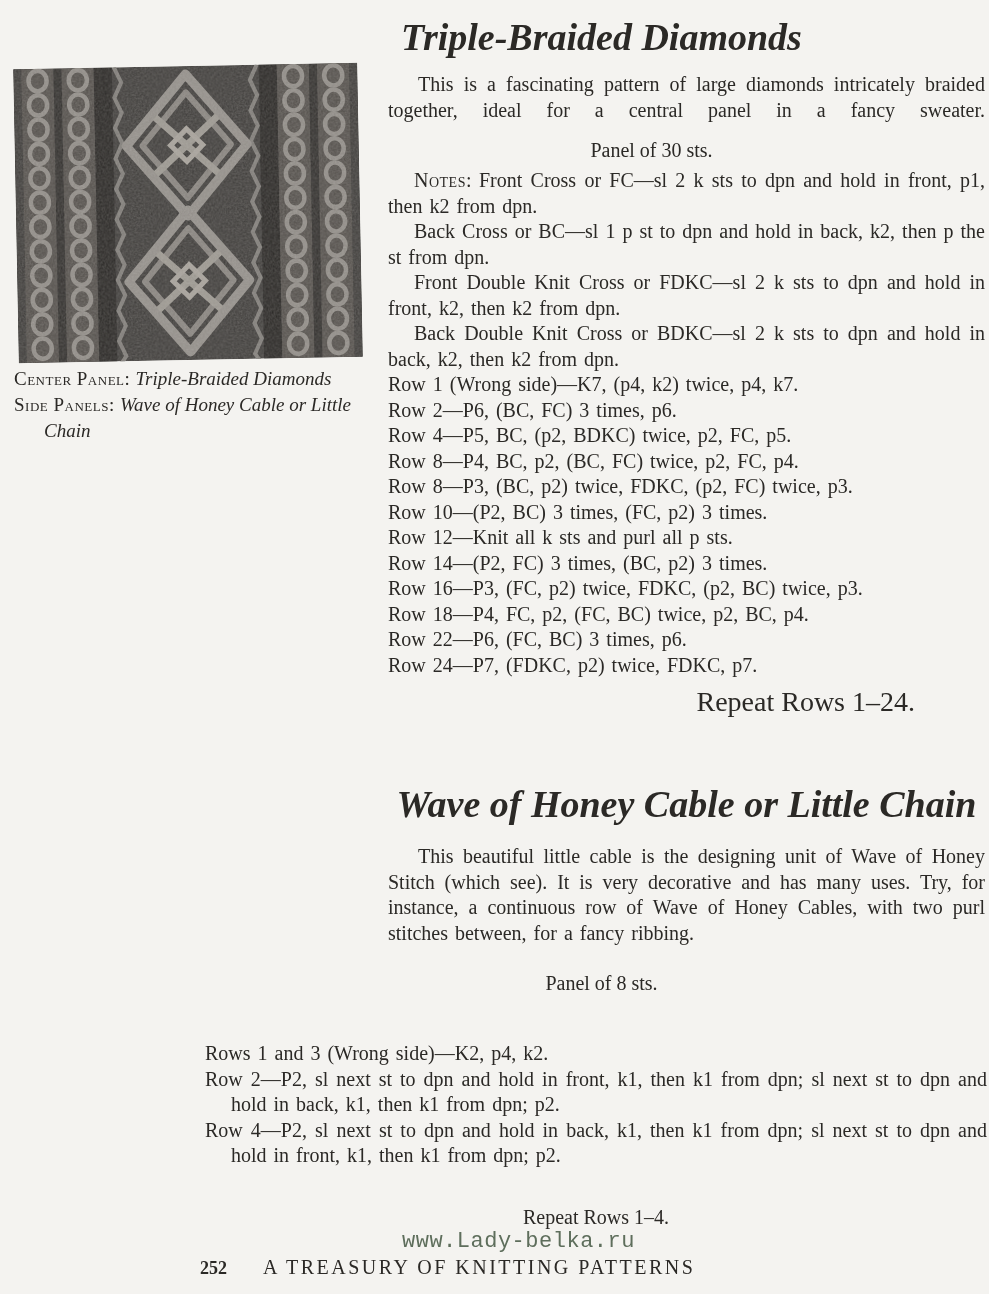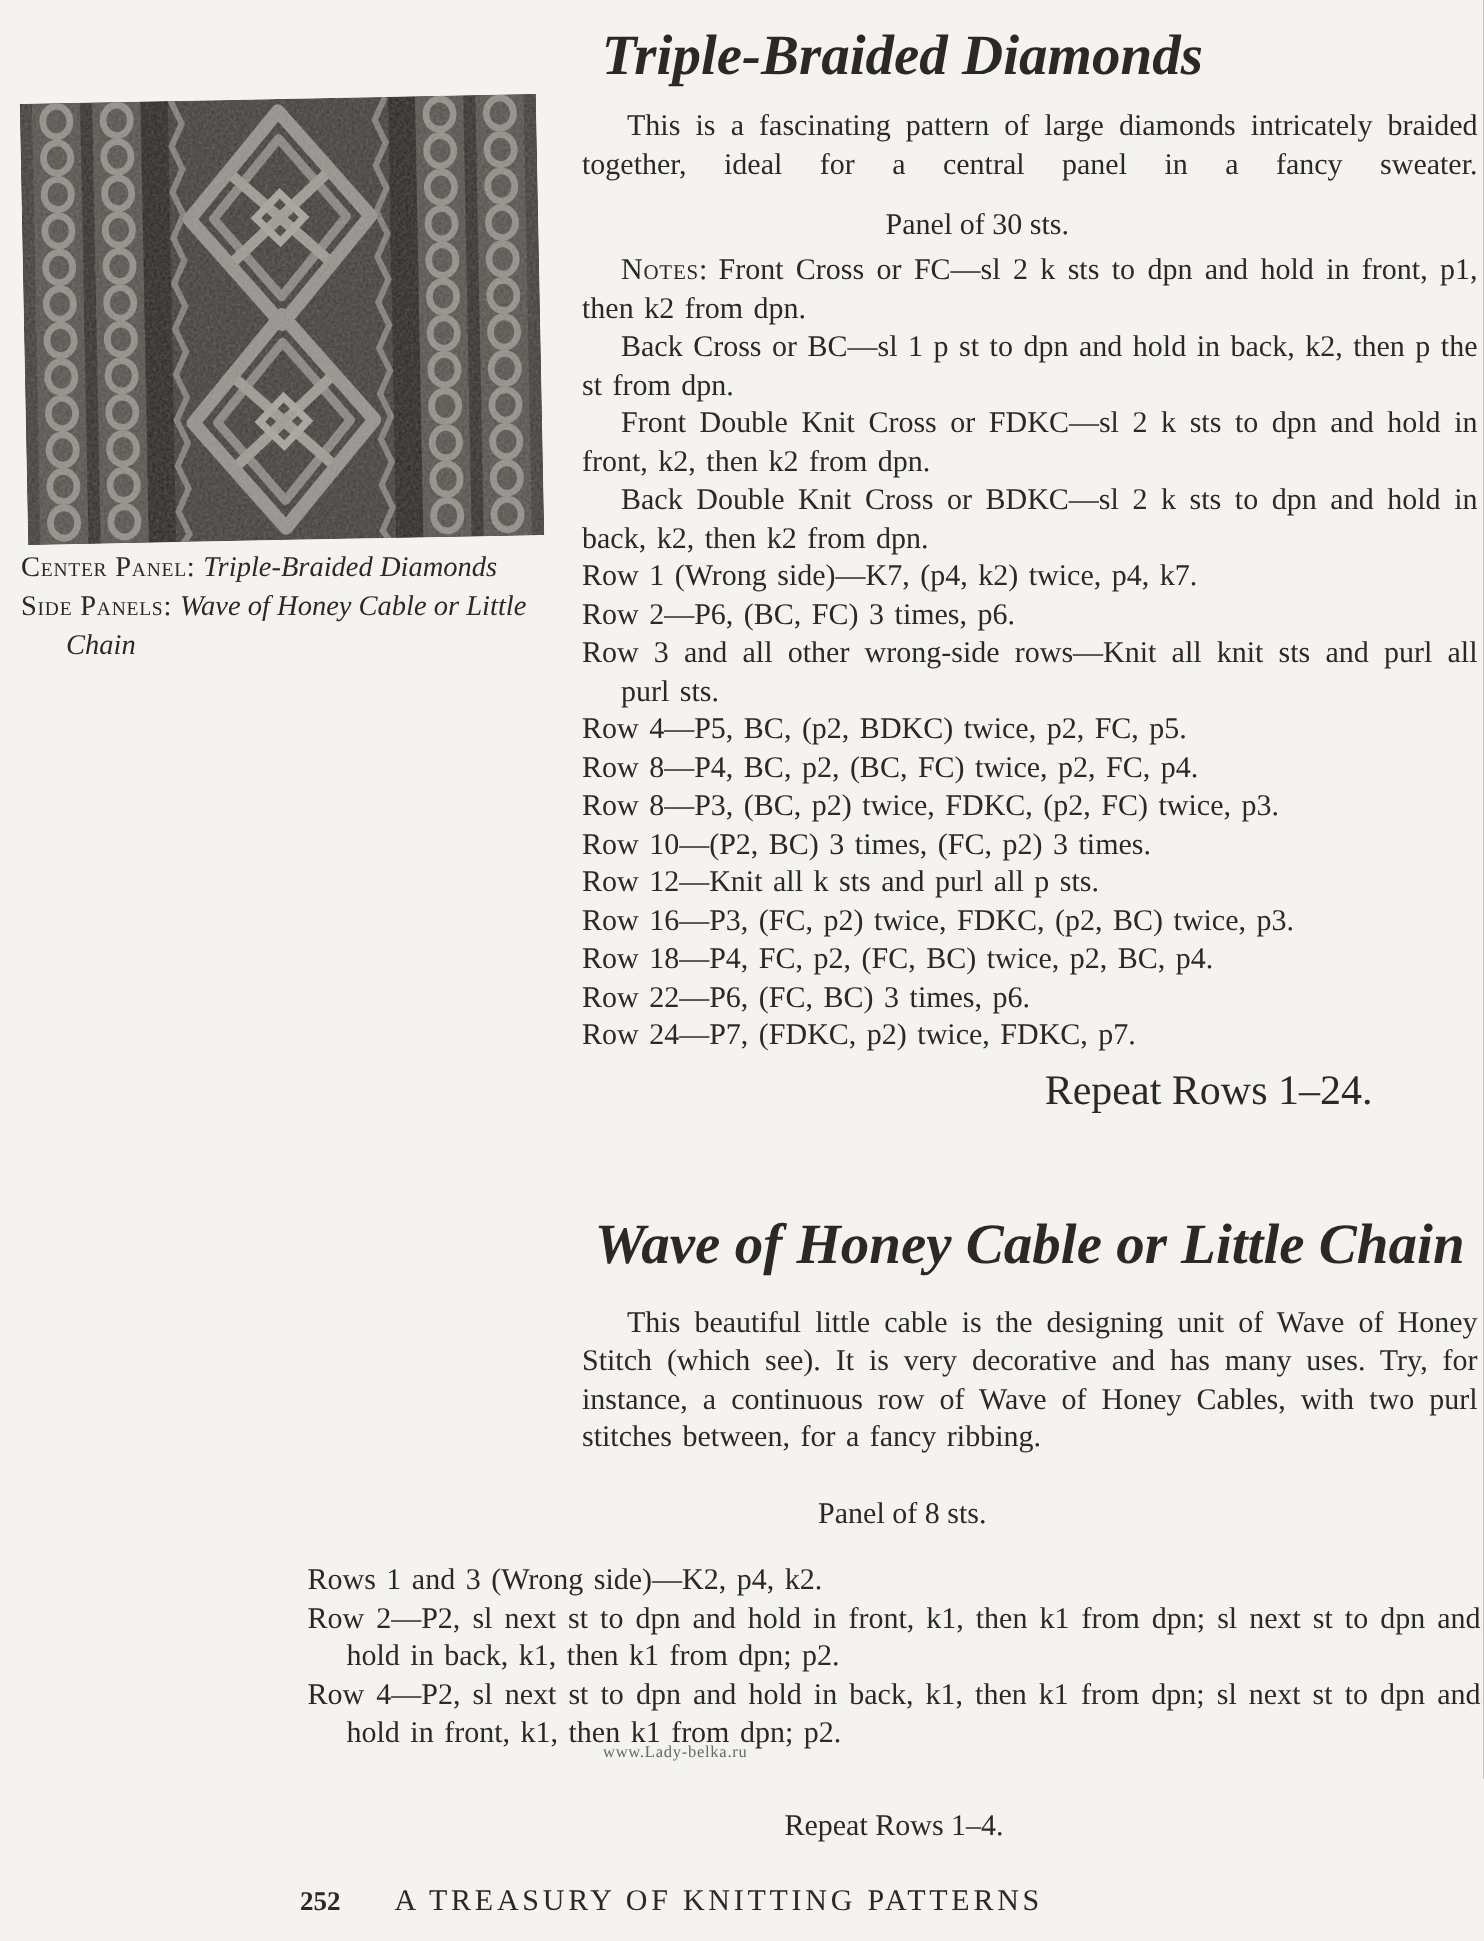--- a/index.html
+++ b/index.html
@@ -28,21 +28,21 @@
   .panel-line2{margin-top:25px;padding-right:170px;}
   .notes{margin-top:5px;}
   .note{text-indent:26px;}
   .lead{font-variant:small-caps;letter-spacing:.5px;}
   .lead:not(:empty){margin-right:7px;}
   .rows1 p,.rows2 p{padding-left:26px;text-indent:-26px;}
   .repeat-line{font-size:28px;margin:8px 0 0 0;text-align:right;padding-right:70px;}
   
   .rows2{position:absolute;left:205px;top:1041px;width:782px;}
   .repeat2{position:absolute;left:205px;top:1206px;width:782px;font-size:20px;text-align:center;padding-right:35px;margin:0;}
-  .watermark{position:absolute;left:402px;top:1162px;font-family:Liberation Serif, serif;font-size:11px;color:#5e6e5c;letter-spacing:.5px;}
+  .watermark{position:absolute;left:402px;top:1229px;font-family:Liberation Mono, monospace;font-size:22px;color:#5e6e5c;letter-spacing:.5px;}
   .footer{position:absolute;left:200px;top:1256px;display:flex;align-items:baseline;gap:36px;}
   .footer .pageno{font-size:18px;font-weight:700;}
   .footer .booktitle{font-size:20px;font-weight:400;letter-spacing:2.5px;}
 </style>
 </head>
 <body>
 
 <div class="page">
 
   <div class="photo-wrap">
@@ -125,32 +125,32 @@
 
         <p class="para note"><span class="lead"></span><span>Back Double Knit Cross or BDKC—sl 2 k sts to dpn and hold in back, k2, then k2 from dpn.</span></p>
       </div>
 
     <div class="rows1">
 
         <p class="para">Row 1 (Wrong side)—K7, (p4, k2) twice, p4, k7.</p>
 
         <p class="para">Row 2—P6, (BC, FC) 3 times, p6.</p>
 
-        <p class="para">Row 3 and all other wrong-side rows—Knit all knit sts and purl all purl sts.</p>
 
         <p class="para">Row 4—P5, BC, (p2, BDKC) twice, p2, FC, p5.</p>
 
         <p class="para">Row 8—P4, BC, p2, (BC, FC) twice, p2, FC, p4.</p>
 
         <p class="para">Row 8—P3, (BC, p2) twice, FDKC, (p2, FC) twice, p3.</p>
 
         <p class="para">Row 10—(P2, BC) 3 times, (FC, p2) 3 times.</p>
 
         <p class="para">Row 12—Knit all k sts and purl all p sts.</p>
 
+        <p class="para">Row 14—(P2, FC) 3 times, (BC, p2) 3 times.</p>
 
         <p class="para">Row 16—P3, (FC, p2) twice, FDKC, (p2, BC) twice, p3.</p>
 
         <p class="para">Row 18—P4, FC, p2, (FC, BC) twice, p2, BC, p4.</p>
 
 
         <p class="para">Row 22—P6, (FC, BC) 3 times, p6.</p>
 
         <p class="para">Row 24—P7, (FDKC, p2) twice, FDKC, p7.</p>
       </div>

